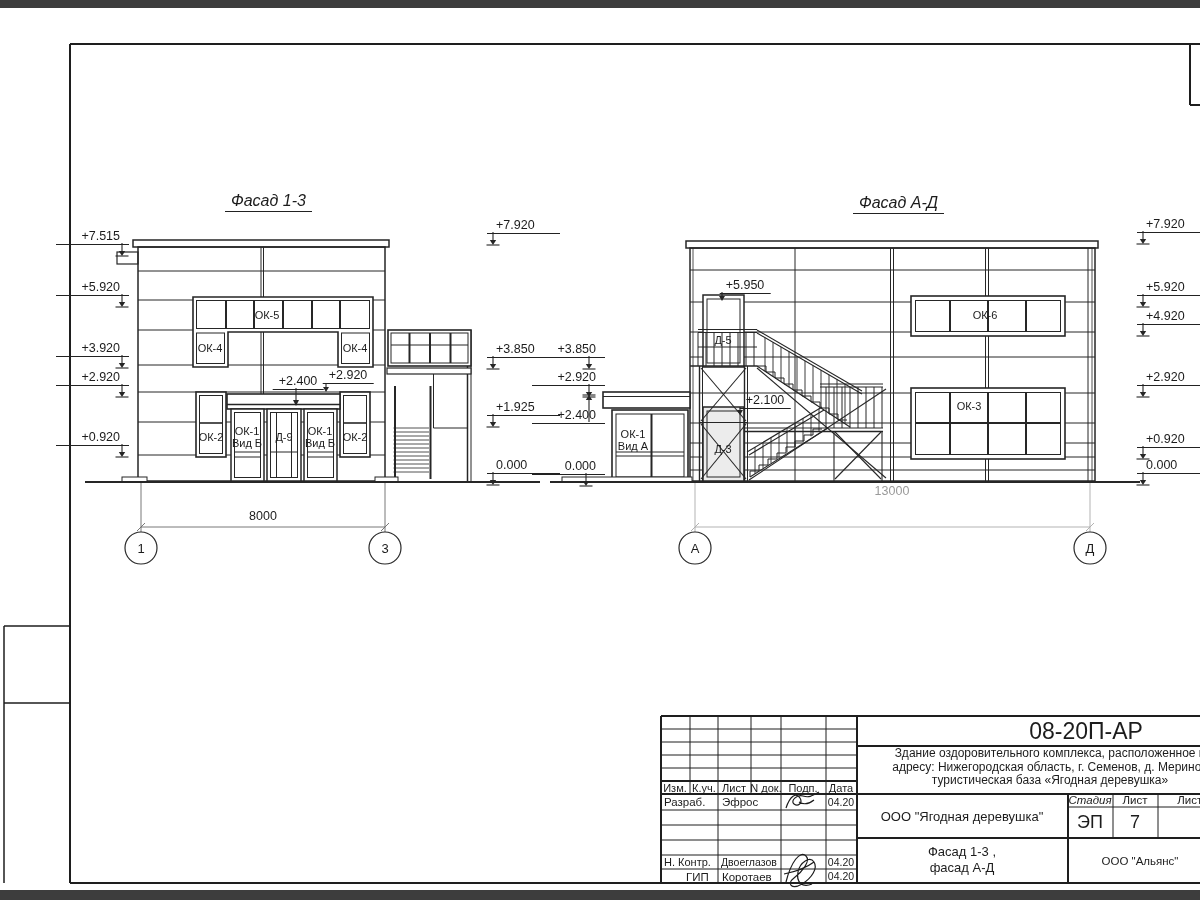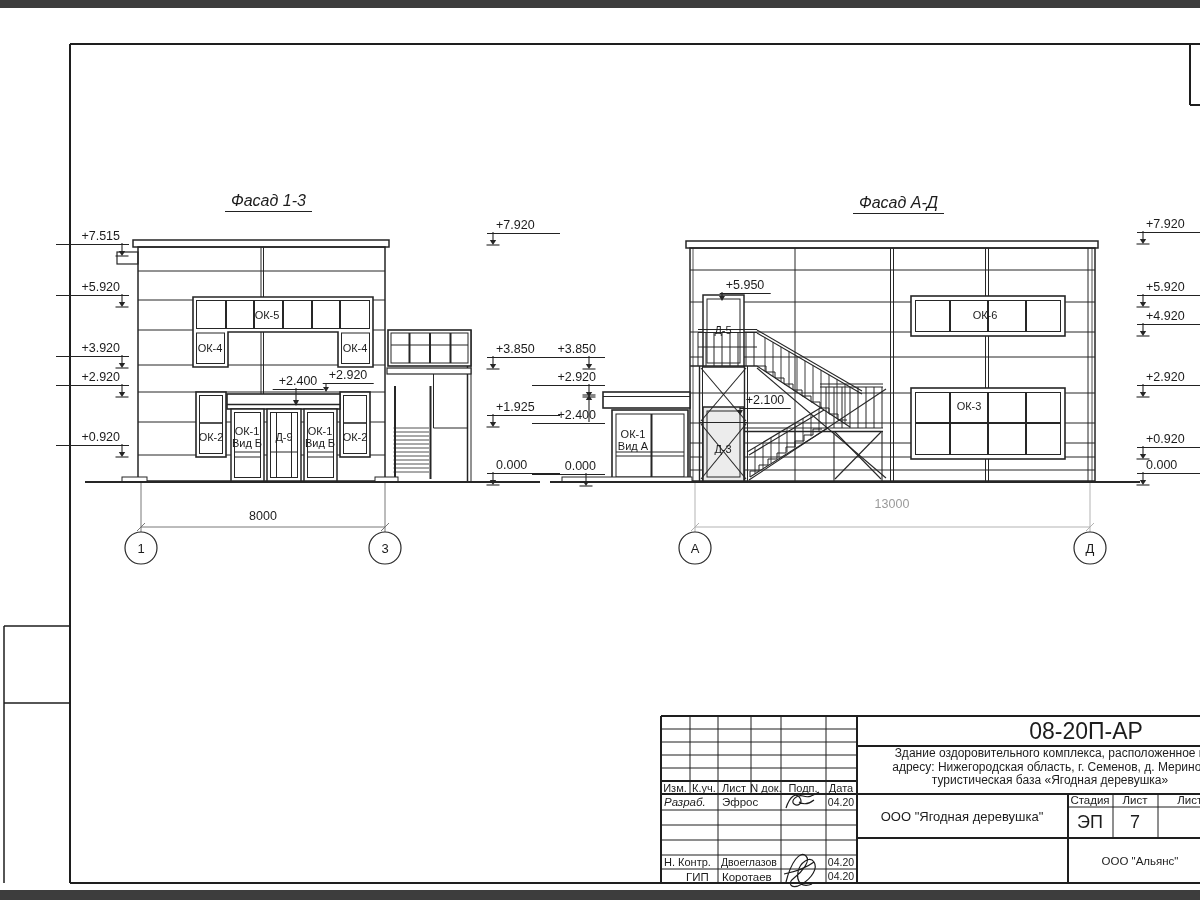--- a/index.html
+++ b/index.html
@@ -433,59 +433,63 @@
   <span class="t ev evr" style="left:1137px;top:217px;">+7.920</span>
   <span class="t ev evr" style="left:1137px;top:280px;">+5.920</span>
   <span class="t ev evr" style="left:1137px;top:309px;">+4.920</span>
   <span class="t ev evr" style="left:1137px;top:370px;">+2.920</span>
   <span class="t ev evr" style="left:1137px;top:432px;">+0.920</span>
   <span class="t ev evr" style="left:1137px;top:458px;">0.000</span>
 
   <span class="t co" style="left:745px;top:278px;">+5.950</span>
   <span class="t co" style="left:765px;top:393px;">+2.100</span>
 
-  <span class="t wl" style="left:723px;top:331px;">Д-5</span>
+  <span class="t wl" style="left:723px;top:341px;">Д-5</span>
   <span class="t wl" style="left:723px;top:450px;">Д-3</span>
   <span class="t wl" style="left:969px;top:316px;margin-left:16px;">ОК-6</span>
   <span class="t wl" style="left:969px;top:407px;">ОК-3</span>
   <div class="t wl" style="left:633px;top:440px;">
     <span>ОК-1</span><br>
     <span>Вид А</span>
   </div>
 
-  <span class="t dim gray" style="left:892px;top:504px;">13000</span>
+  <span class="t dim gray" style="left:892px;top:491px;">13000</span>
   <span class="t ax" style="left:695px;top:548px;">А</span>
   <span class="t ax" style="left:1090px;top:548px;">Д</span>
 
   <span class="t tb big" style="left:1043px;top:731px;">08-20П-АР</span>
   <div class="t desc" style="left:1050px;top:747px;width:380px;">
     <span>Здание оздоровительного комплекса, расположенное п</span><br>
     <span>адресу: Нижегородская область, г. Семенов, д. Меринов</span><br>
     <span>туристическая база «Ягодная деревушка»</span>
   </div>
 
   <span class="t tb" style="left:675px;top:788px;font-size:11px;">Изм.</span>
   <span class="t tb" style="left:704px;top:788px;font-size:11px;">К.уч.</span>
   <span class="t tb" style="left:734px;top:788px;font-size:11px;">Лист</span>
   <span class="t tb" style="left:766px;top:788px;font-size:11px;">N док.</span>
   <span class="t tb" style="left:803px;top:788px;font-size:11px;">Подп.</span>
   <span class="t tb" style="left:841px;top:788px;font-size:11px;">Дата</span>
 
-  <span class="t tbl" style="left:664px;top:796px;font-style:italic;">Разраб.</span>
+  <span class="t tbl" style="left:664px;top:796px;">Разраб.</span>
   <span class="t tbl" style="left:722px;top:796px;">Эфрос</span>
   <span class="t tb" style="left:841px;top:802px;font-size:10.5px;">04.20</span>
 
   <span class="t tbl" style="left:664px;top:856px;font-size:11px;text-align:center;">Н. Контр.</span>
   <span class="t tbl" style="left:721px;top:856px;font-size:10.5px;">Двоеглазов</span>
   <span class="t tb" style="left:841px;top:862px;font-size:10.5px;">04.20</span>
 
   <span class="t tbl" style="left:664px;top:871px;padding-left:22px;">ГИП</span>
   <span class="t tbl" style="left:722px;top:871px;">Коротаев</span>
   <span class="t tb" style="left:841px;top:876px;font-size:10.5px;">04.20</span>
 
   <span class="t tb" style="left:962px;top:816px;font-size:13px;">ООО "Ягодная деревушка"</span>
-  <span class="t tb" style="left:1090px;top:800px;">Стадия</span>
+  <span class="t tb" style="left:1090px;top:800px;font-style:italic;">Стадия</span>
   <span class="t tb" style="left:1135px;top:800px;">Лист</span>
   <span class="t tb" style="left:1196px;top:800px;">Листов</span>
   <span class="t tb st2" style="left:1090px;top:822px;">ЭП</span>
   <span class="t tb st2" style="left:1135px;top:822px;">7</span>
+  <div class="t desc" style="left:962px;top:844px;width:200px;font-size:13px;line-height:16px;">
+    <span>Фасад 1-3 ,</span><br>
+    <span>фасад А-Д</span>
+  </div>
   <span class="t tb" style="left:1140px;top:861px;">ООО "Альянс"</span>
 </div>
 
 </body></html>

